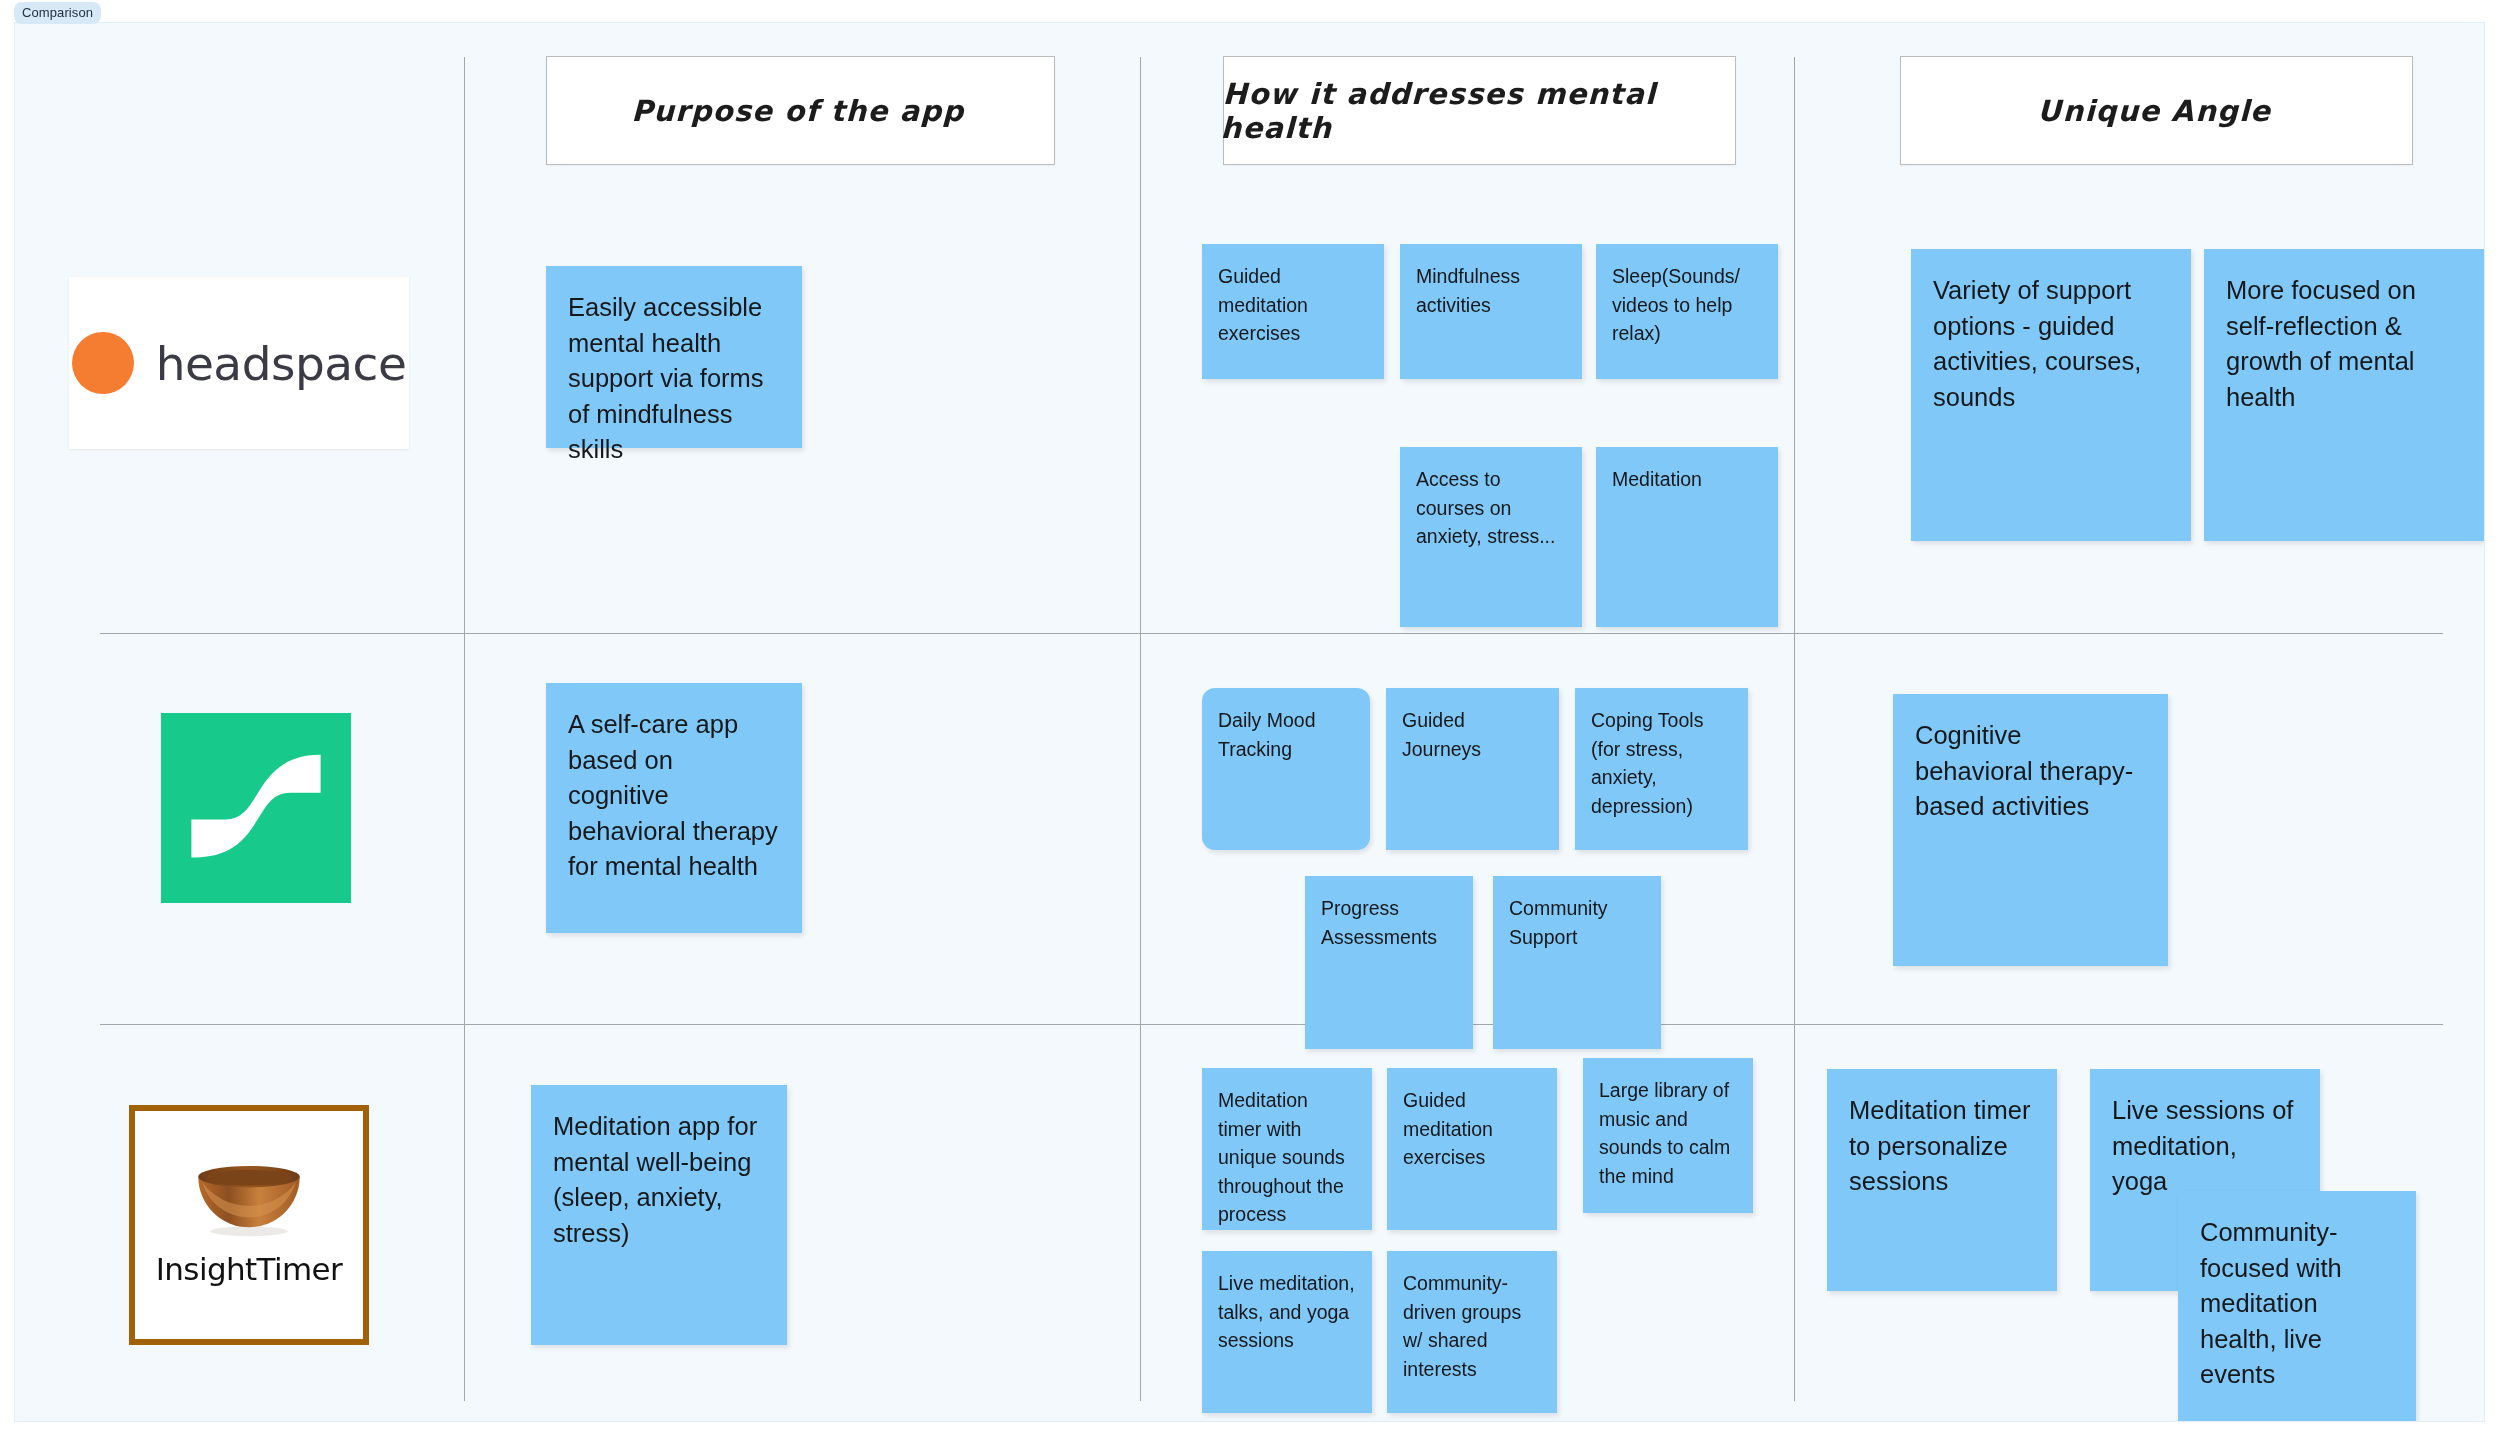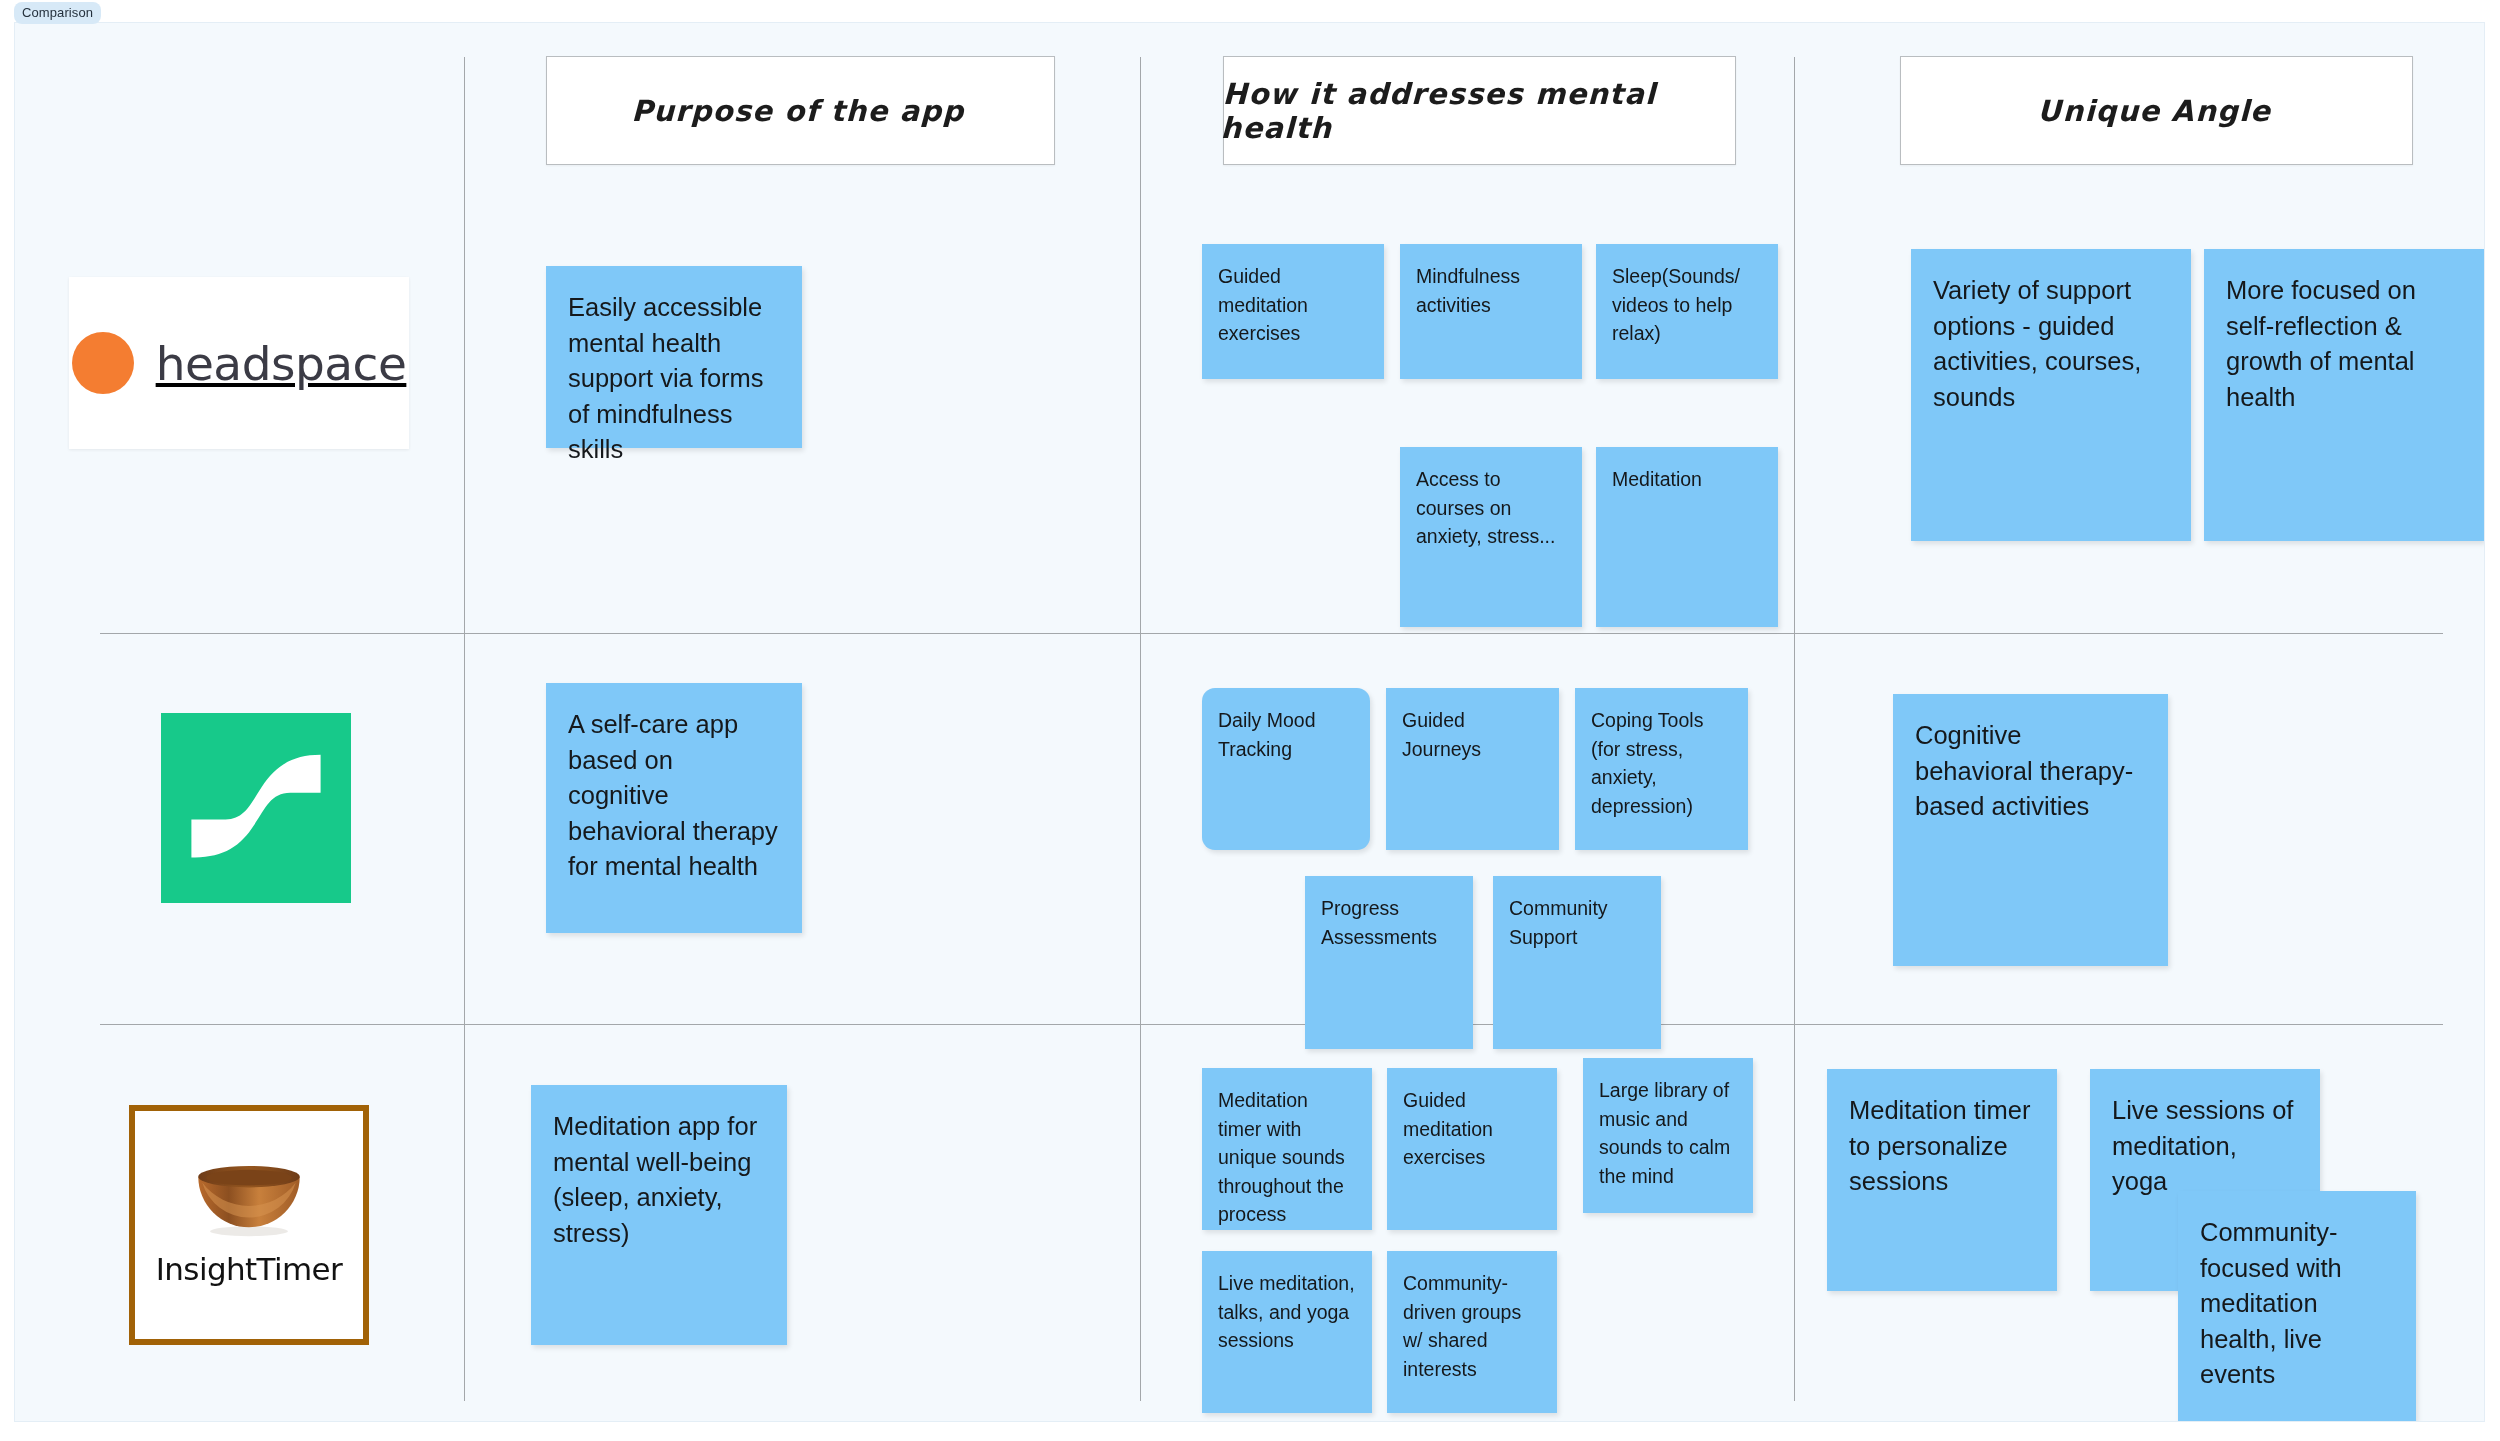--- a/index.html
+++ b/index.html
@@ -112,21 +112,20 @@
     box-sizing: border-box;
     overflow: hidden;
   }
 
   .logo-headspace {
     background: #ffffff;
     display: flex;
     align-items: center;
     justify-content: center;
     box-shadow: 0 1px 3px rgba(0,0,0,0.07);
-    text-decoration: underline;
   }
   .hs-inner { display: flex; align-items: center; gap: 22px; }
   .hs-dot {
     width: 62px; height: 62px; border-radius: 50%;
     background: #f47d31;
   }
   .hs-word {
     font-family: "DejaVu Sans", sans-serif;
     font-size: 47px;
     font-weight: 400;

